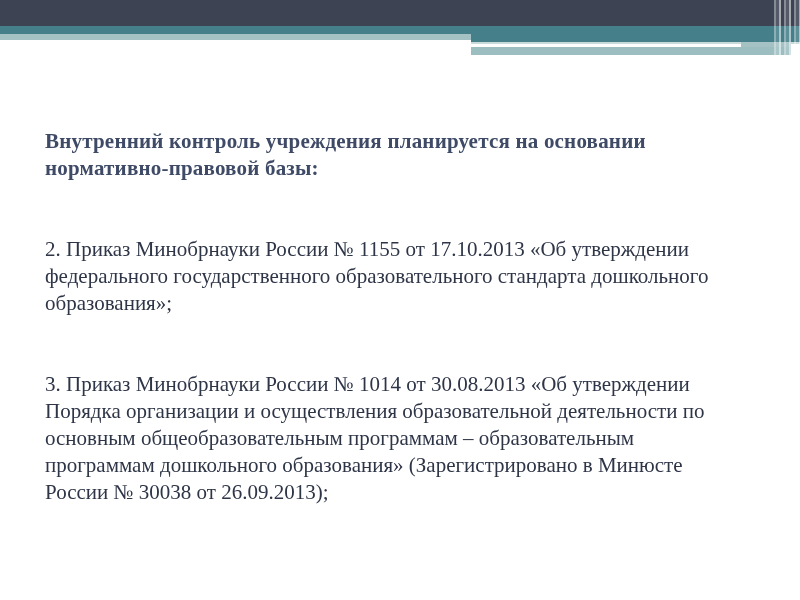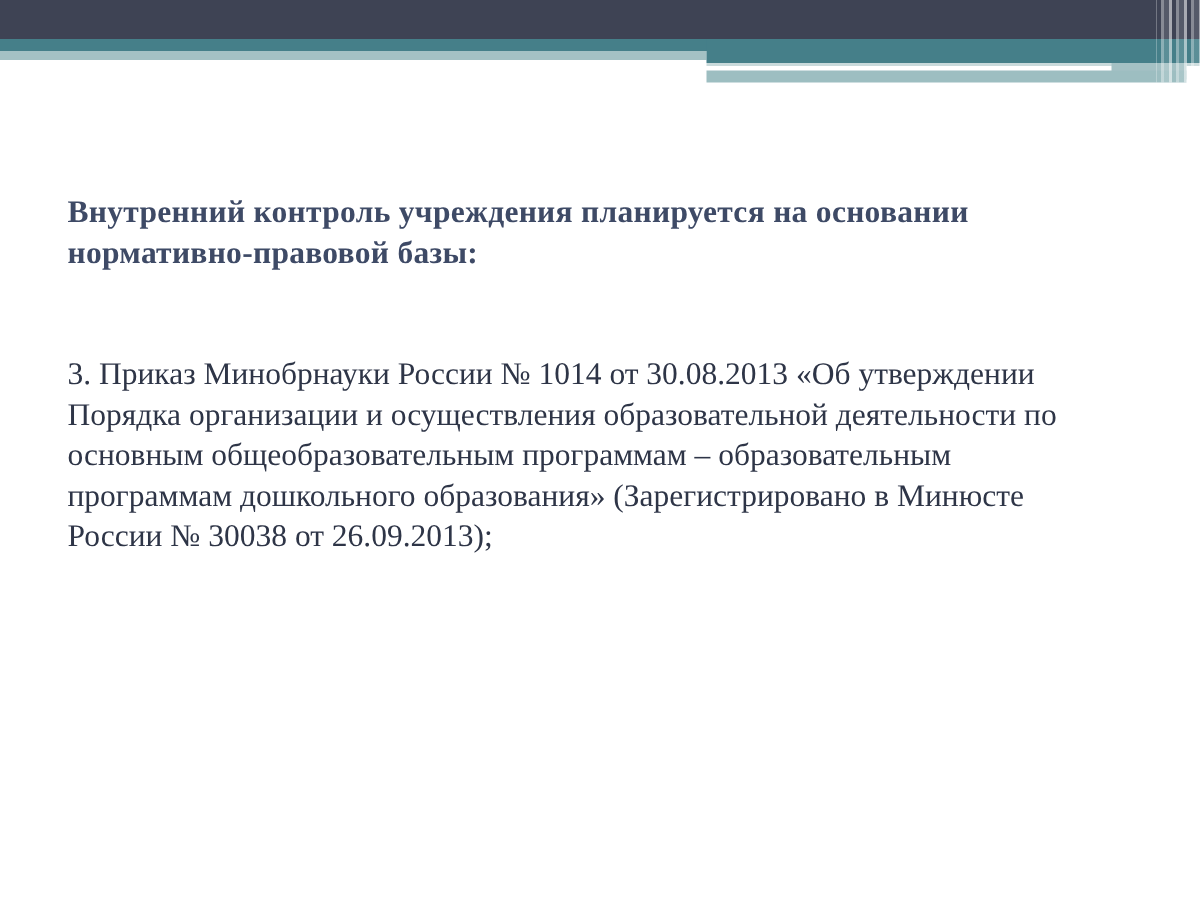--- a/index.html
+++ b/index.html
@@ -60,20 +60,23 @@
   <div class="bar bar-light-left"></div>
   <div class="bar bar-teal-right"></div>
   <div class="bar bar-pale-right"></div>
   <div class="bar bar-band-far"></div>
   <div class="bar bar-band-right"></div>
   <div class="corner-stripes"></div>
 
   <div class="content">
     <p class="slide-title">Внутренний контроль учреждения планируется на основании
 нормативно-правовой базы:</p>
+    <p class="list-item">2. Приказ Минобрнауки России № 1155 от 17.10.2013 «Об утверждении
+федерального государственного образовательного стандарта дошкольного
+образования»;</p>
     <p class="list-item">3. Приказ Минобрнауки России № 1014 от 30.08.2013 «Об утверждении
 Порядка организации и осуществления образовательной деятельности по
 основным общеобразовательным программам – образовательным
 программам дошкольного образования» (Зарегистрировано в Минюсте
 России № 30038 от 26.09.2013);</p>
     
   </div>
 
 </div>
 

